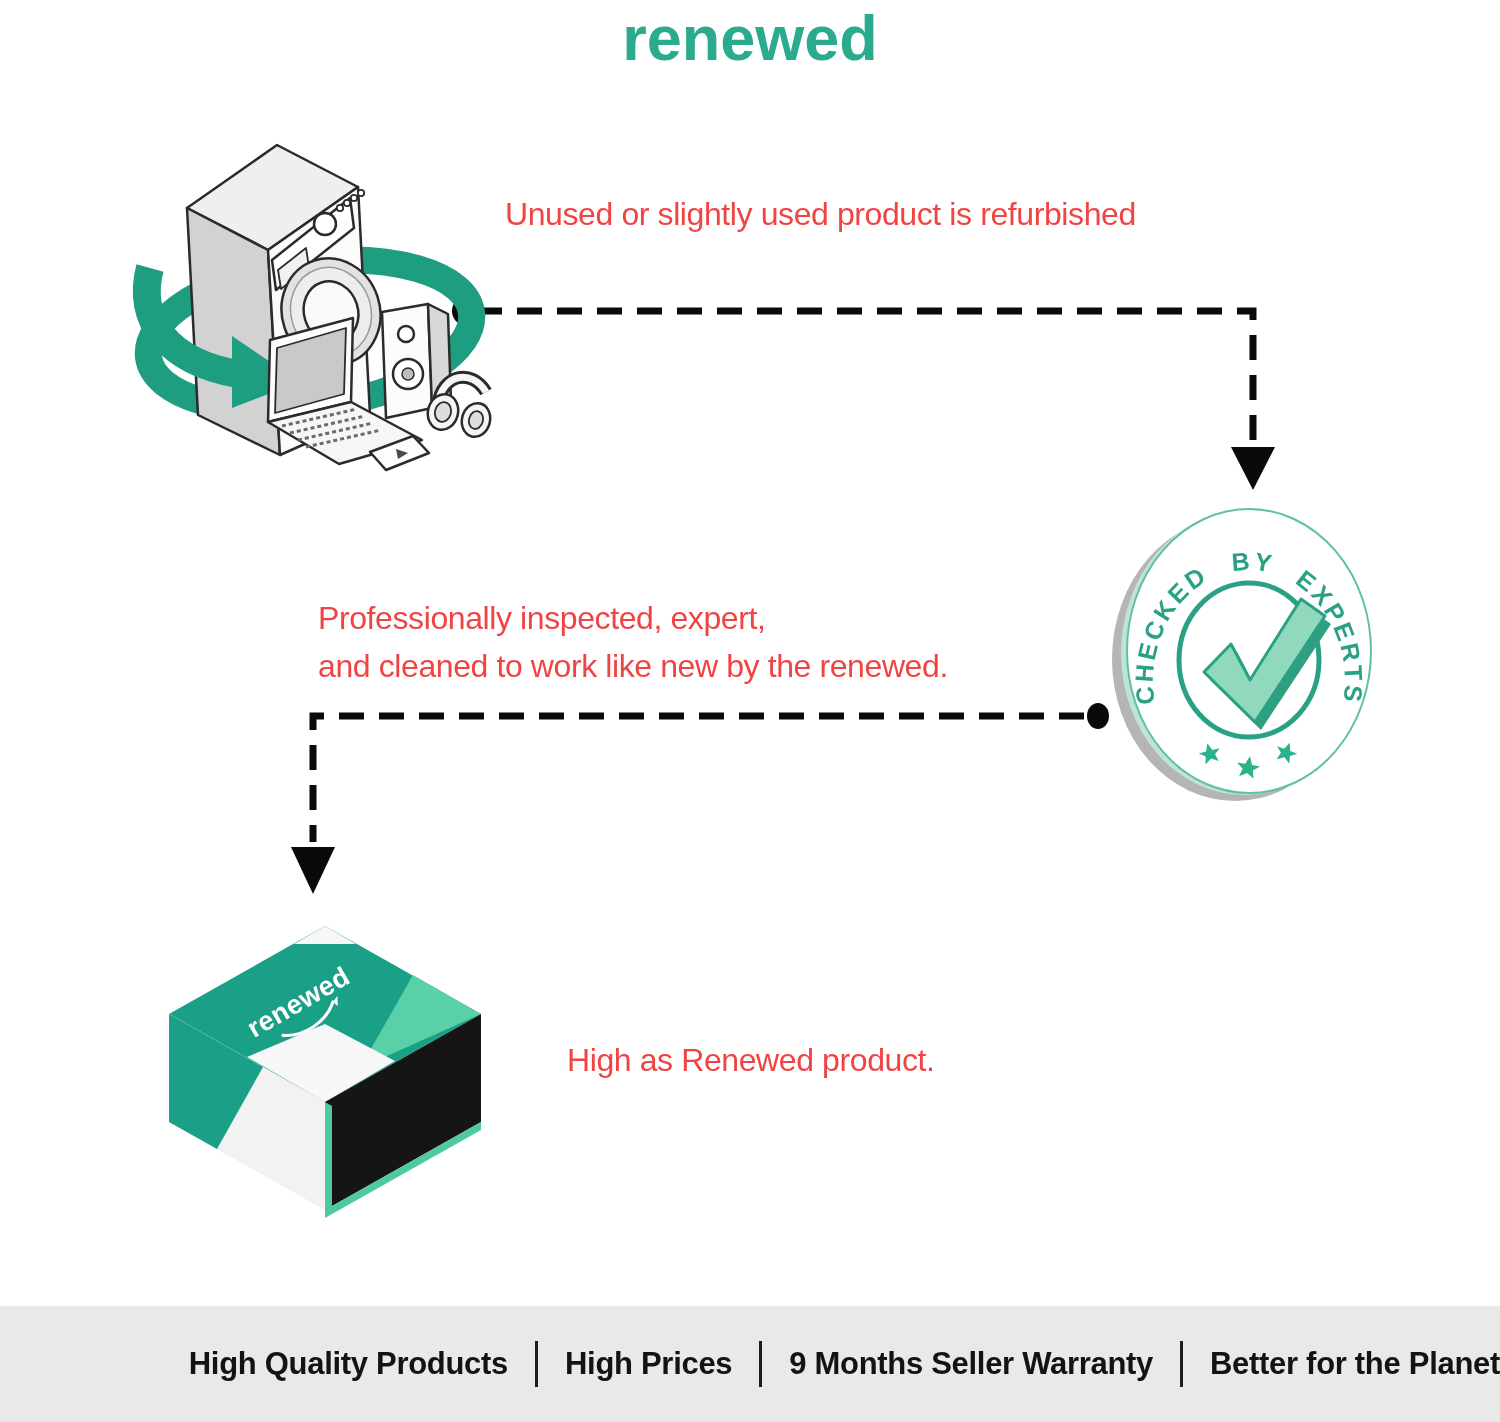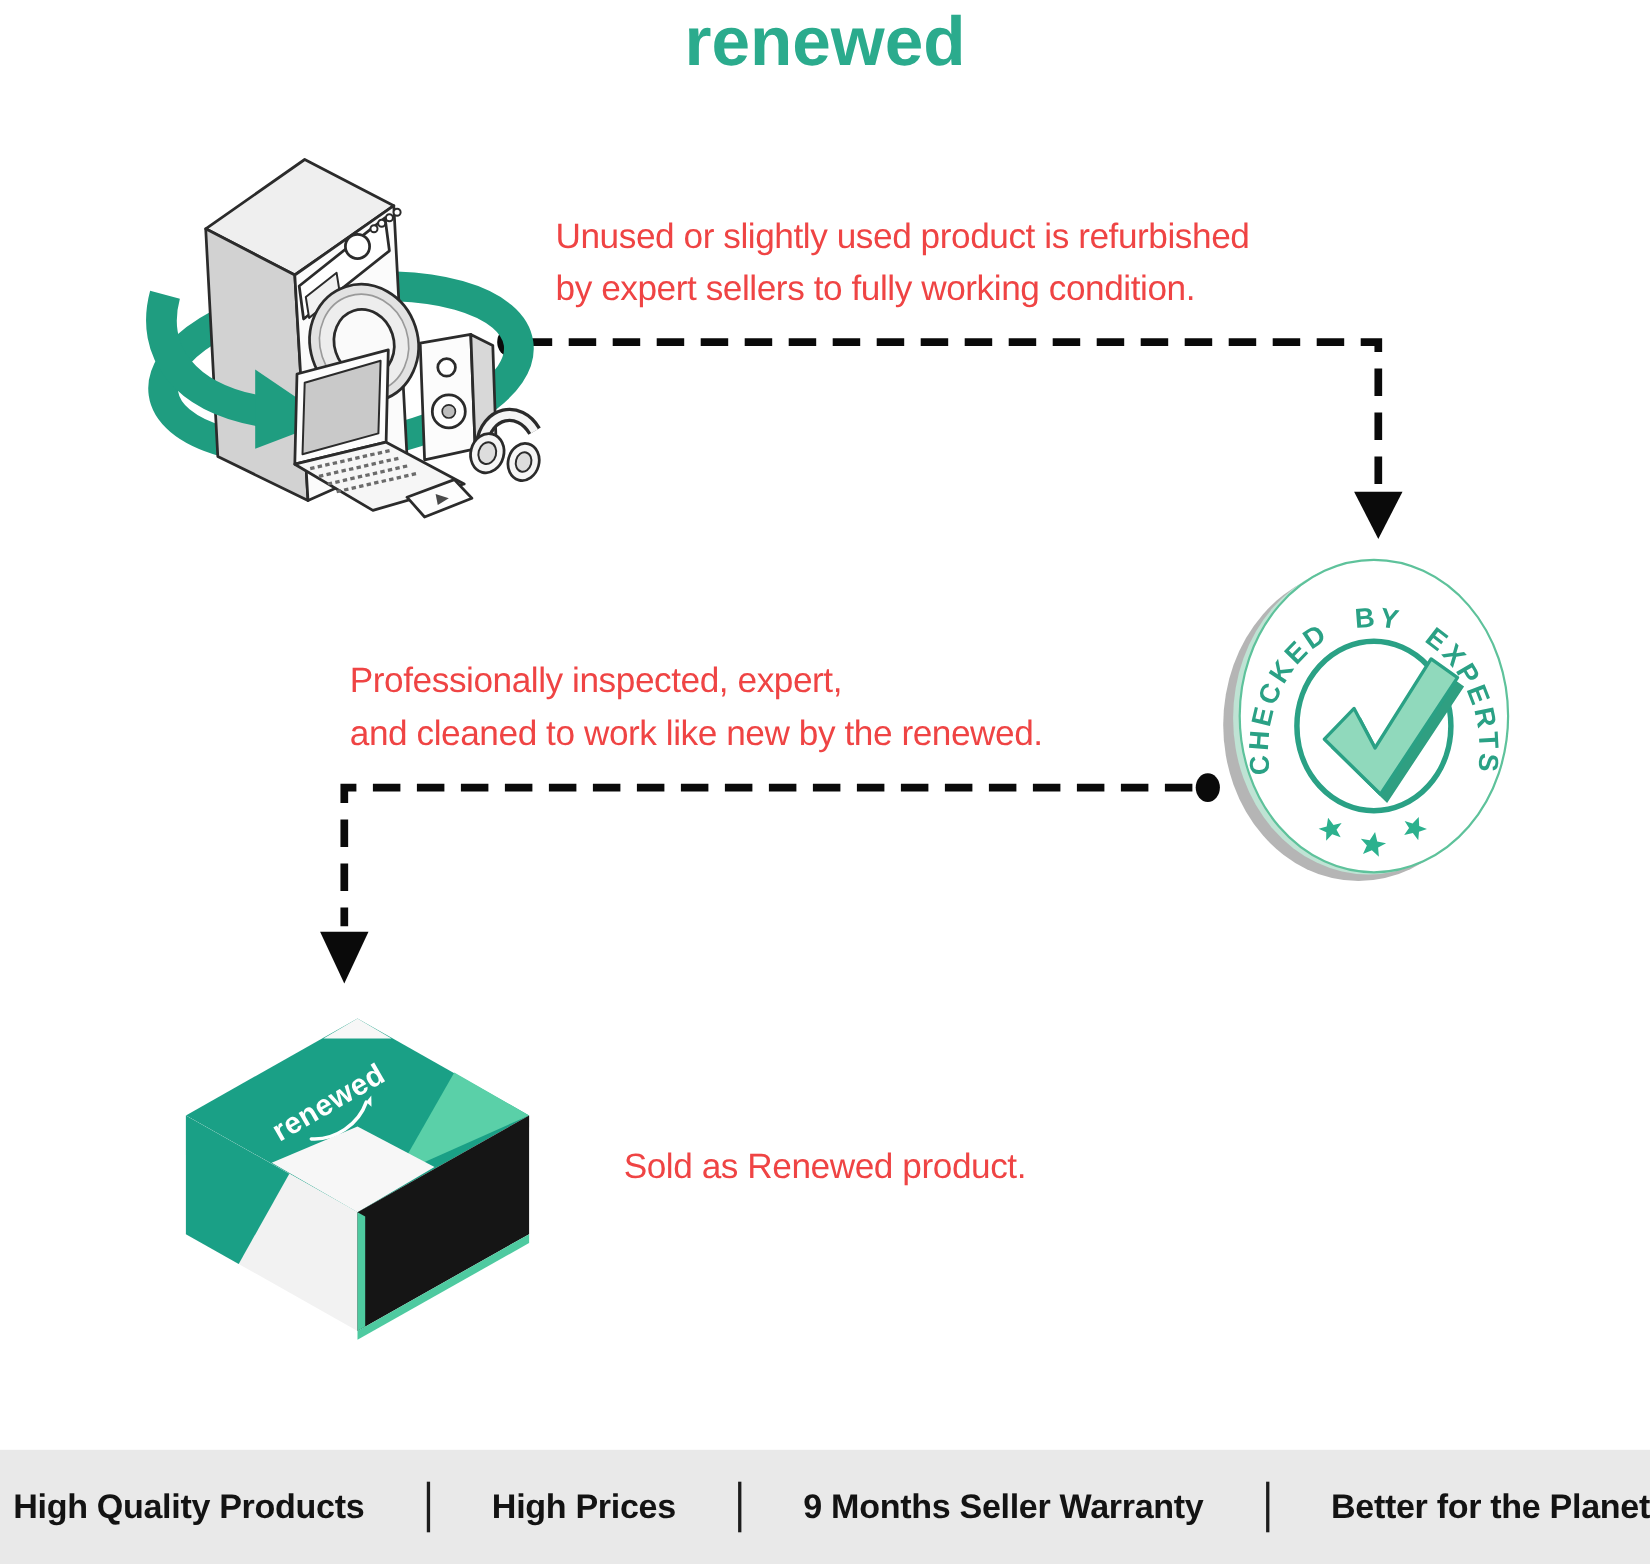--- a/index.html
+++ b/index.html
@@ -27,22 +27,22 @@
     font-size:25px; font-weight:700; fill:#2aa185;
     letter-spacing:3px; word-spacing:14px;
     font-family:"Liberation Sans","DejaVu Sans",sans-serif;
   }
   .box-label-text {
     font-size:27px; font-weight:700; fill:#ffffff; letter-spacing:0.5px;
     font-family:"Liberation Sans","DejaVu Sans",sans-serif;
   }
 
   .footer-bar {
-    position:absolute; left:0; bottom:0; width:100%; height:104px;
-    background:#e9e9e9; display:flex; align-items:center; justify-content:space-between;padding-left:12px;
+    position:absolute; left:0; bottom:0; width:100%; height:116px;
+    background:#e9e9e9; display:flex; align-items:center; justify-content:flex-end;padding-left:12px;
   }
   .footer-item { font-size:31px; font-weight:700; color:#131313; letter-spacing:-0.3px; white-space:nowrap; }
   .footer-sep  { width:3px; height:46px; background:#1c1c1c; margin:0 27px; }
 </style>
 </head>
 <body>
 
 <div class="canvas">
 
   <h1 class="page-title">renewed</h1>
@@ -121,21 +121,20 @@
 
       <g stroke="#2b2b2b" stroke-width="2.5" stroke-linejoin="round">
         <path d="M250,332 L293,316 L309,333 L266,350 Z" fill="#fdfdfd"></path>
         <path d="M276,329 L288,333 L278,339 Z" fill="#4a4a4a" stroke="none"></path>
       </g>
     </svg>
   </div>
 
   <p class="step step-1">
     <span>Unused or slightly used product is refurbished</span><br>
-    <span>by expert sellers to fully working condition.</span>
   </p>
 
   <div class="badge-illus">
     <svg width="270" height="302" viewBox="0 0 270 302">
       <ellipse cx="127" cy="157" rx="123" ry="142" fill="#b5b5b5"></ellipse>
       <ellipse cx="136" cy="151" rx="123" ry="142" fill="#bfe3d4"></ellipse>
       <ellipse cx="141" cy="149" rx="122" ry="142" fill="#ffffff" stroke="#5ec29b" stroke-width="2"></ellipse>
       <path id="badgeArc" d="M 46,196 A 96,112 0 1 1 236,196" fill="none"></path>
       <text class="badge-arc-text">
         <textPath href="#badgeArc" startOffset="50%" text-anchor="middle">CHECKED BY EXPERTS</textPath>
@@ -177,21 +176,21 @@
       </g>
       <g transform="translate(148,92) rotate(-30)">
         <text class="box-label-text" text-anchor="middle" y="0">renewed</text>
         <path d="M-30,12 C-12,24 14,22 30,8" fill="none" stroke="#ffffff" stroke-width="3.2" stroke-linecap="round"></path>
         <path d="M30,8 L37,5 L32,14 Z" fill="#ffffff"></path>
       </g>
     </svg>
   </div>
 
   <p class="step step-3">
-    <span>Sold as Renewed product.</span>
+    <span>High as Renewed product.</span>
   </p>
 
   <div class="footer-bar">
     <span class="footer-item">High Quality Products</span>
     <span class="footer-sep"></span>
     <span class="footer-item">High Prices</span>
     <span class="footer-sep"></span>
     <span class="footer-item">9 Months Seller Warranty</span>
     <span class="footer-sep"></span>
     <span class="footer-item">Better for the Planet</span>

